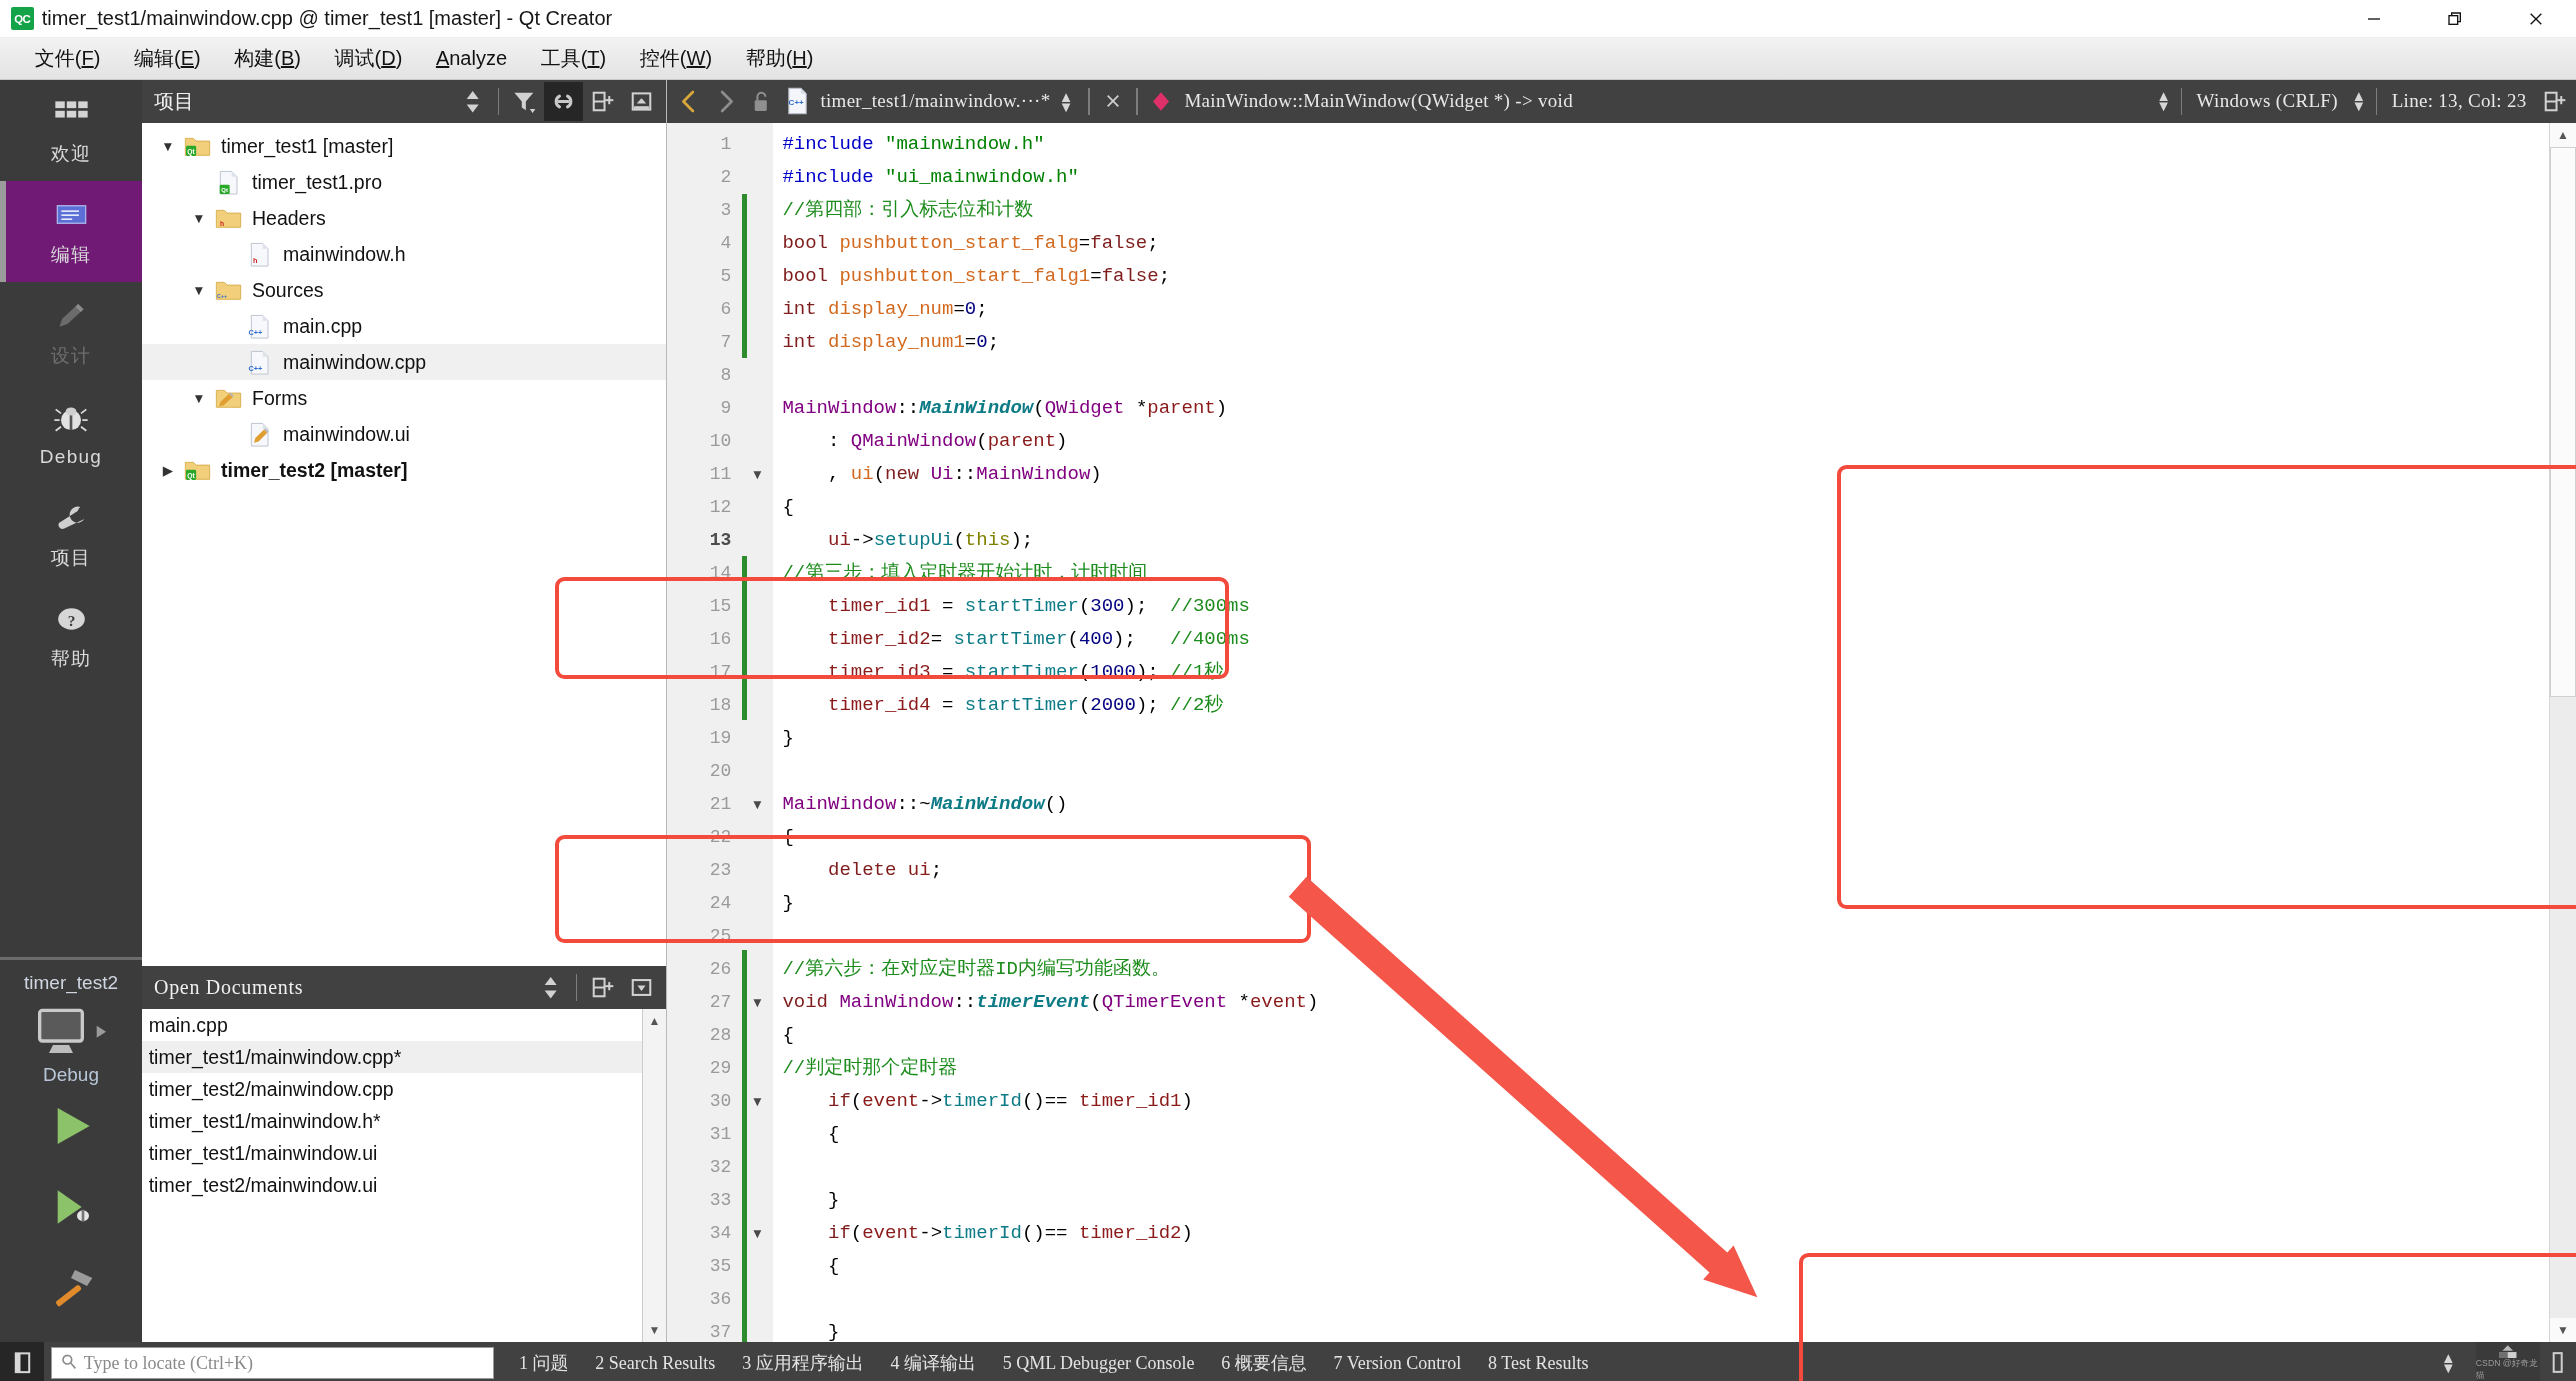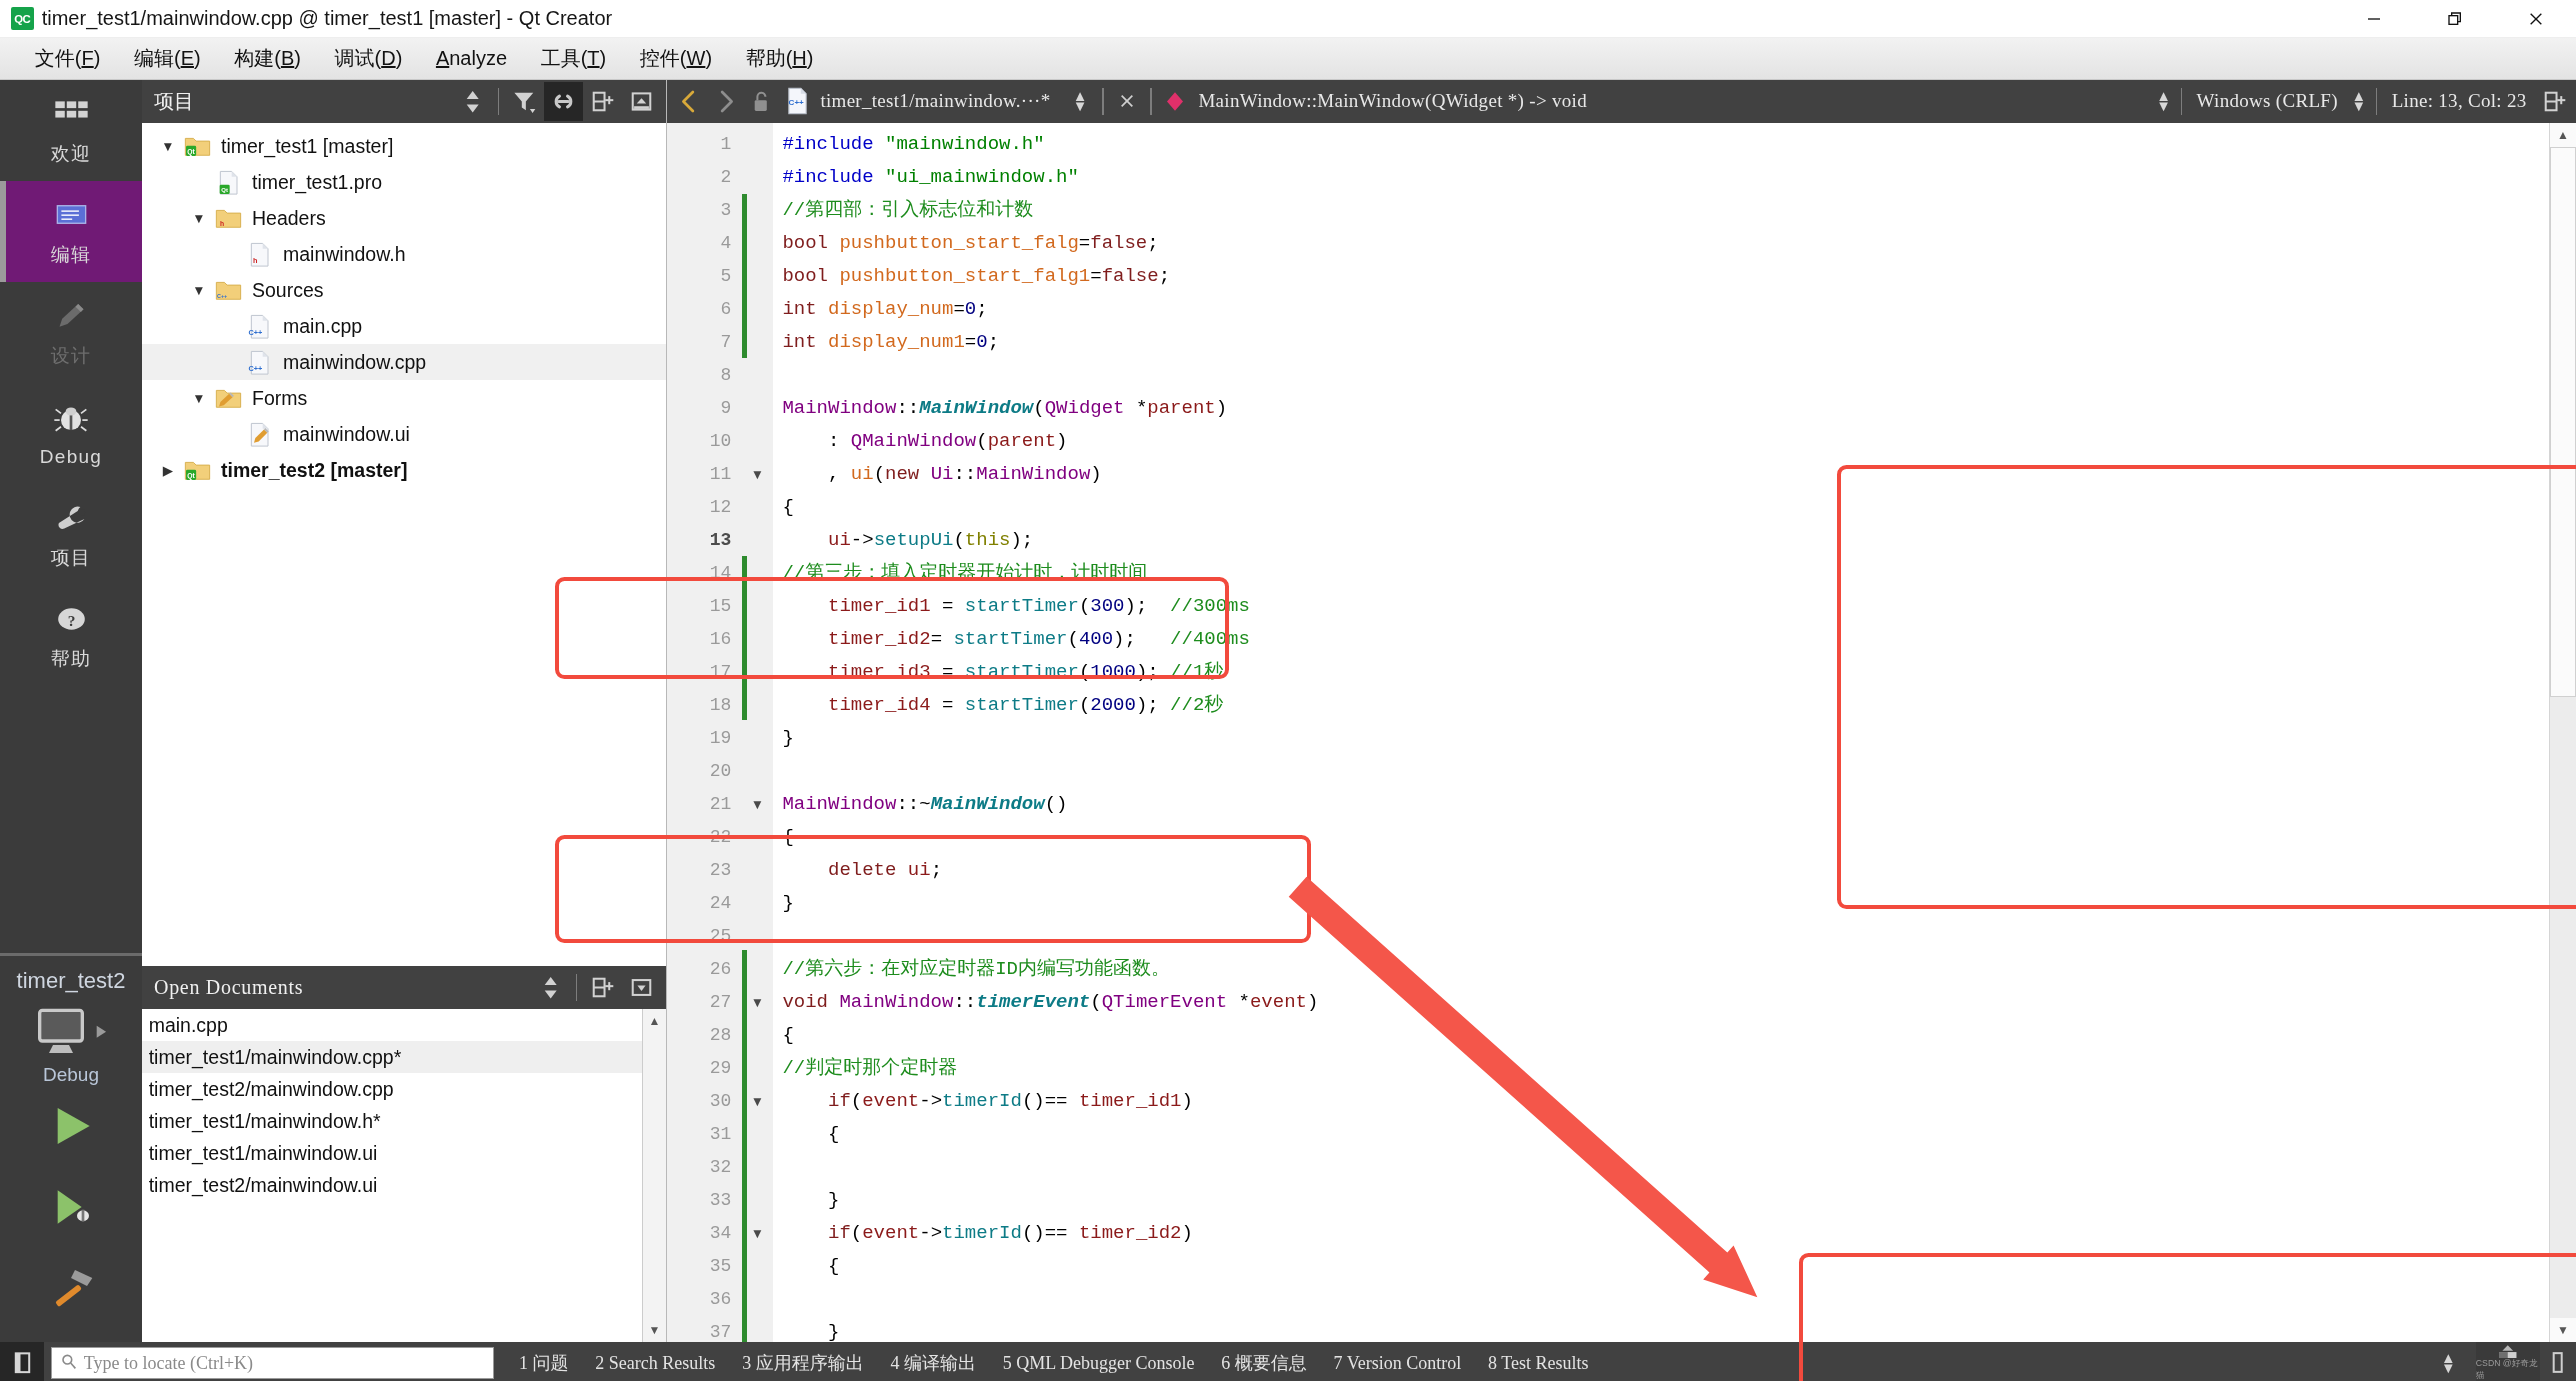--- a/index.html
+++ b/index.html
@@ -56,21 +56,21 @@
   .mode.active::before{
     content:""; position:absolute; left:0; top:0; bottom:0; width:6px; background:#9b9b9b;
   }
   .mode.disabled{ color:#6e6e6e; }
   .mode-label{ font-size:19px; margin-top:8px; letter-spacing:1.3px;
                font-family:"Liberation Sans",sans-serif;}
   .mode-ico{ height:39px; display:flex; align-items:center; justify-content:center; }
   #mode-spacer{ flex:1 1 auto; }
   #modebar-divider{ height:2.7px; background:#6b6b6b; margin:0 0 2.7px 0; }
   #kit-area{ padding:9.4px 0 13.4px 0; display:flex; flex-direction:column; align-items:center; }
-  #kit-project{ font-size:22px; color:#cfd6e0; margin-bottom:12px;
+  #kit-project{ font-size:19px; color:#cfd6e0; margin-bottom:12px;
                 font-family:"Liberation Sans",sans-serif;}
   #kit-row{ display:flex; align-items:center; justify-content:center; width:100%; }
   #kit-label{ font-size:19px; color:#b9c6d8; margin-top:5.4px;
               font-family:"Liberation Sans",sans-serif;}
   .runbtn{ height:81px; width:100%; display:flex; align-items:center; justify-content:center; }
 
   
   #leftdock{ width:525px; flex:0 0 525px; display:flex; flex-direction:column;
              background:#ffffff; border-right:0.7px solid #b8b8b8;}
   .dock-header{
@@ -105,21 +105,21 @@
   .sbar-arrow{ height:24px; display:flex;align-items:center;justify-content:center;font-size:12px;color:#555;}
 
   
   #editorcol{ flex:1 1 auto; display:flex; flex-direction:column; min-width:0; }
   #edtoolbar{
     height:43px; background:#414141; display:flex; align-items:center;
     color:#eaeaea; padding:0 4px; white-space:nowrap;
   }
   .tb-btn{ width:36px;height:38px;display:flex;align-items:center;justify-content:center; }
   .tb-text{ font-size:19px; font-family:"Liberation Serif", serif; color:#e8e8e8; letter-spacing:0.3px;}
-  .tb-combo{ display:flex; align-items:center; gap:18px; padding:0 5.4px; }
+  .tb-combo{ display:flex; align-items:flex-end; gap:4px; padding:0 5.4px; }
   .spin{ display:flex;flex-direction:column;align-items:center;justify-content:center;
          width:23px;line-height:0.7;color:#d7d7d7;font-size:14.8px; }
 
   #editorbody{ flex:1 1 auto; display:flex; position:relative; background:#fff; overflow:hidden;}
   #gutter{
     width:75px; flex:0 0 75px; background:#f0f0f0; text-align:right;
     font-family:"Liberation Mono", monospace; font-size:18px; color:#9a9a9a;
     padding-top:5.4px; position:relative;
   }
   .lnum{ height:33px; line-height:33px; padding-right:10.7px; }

